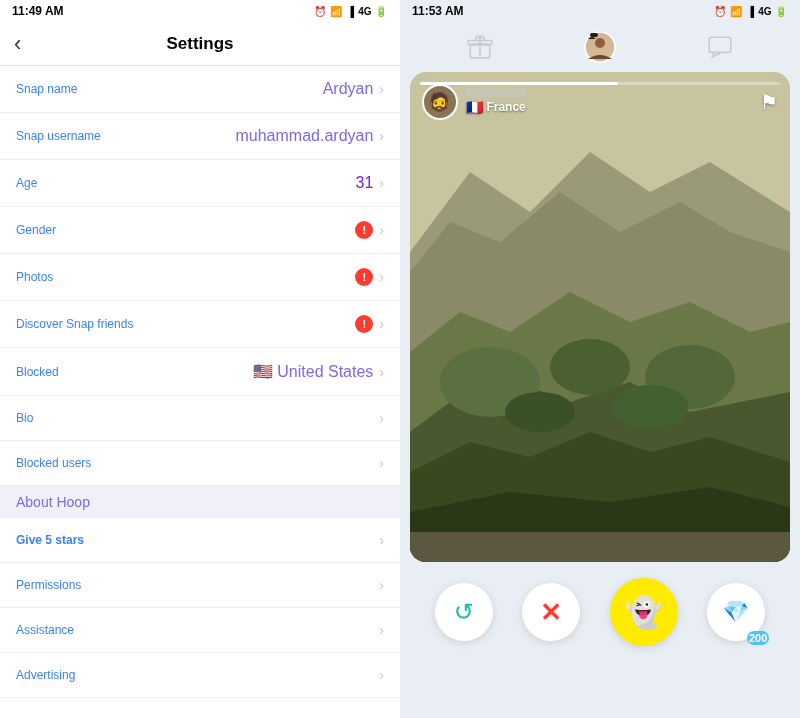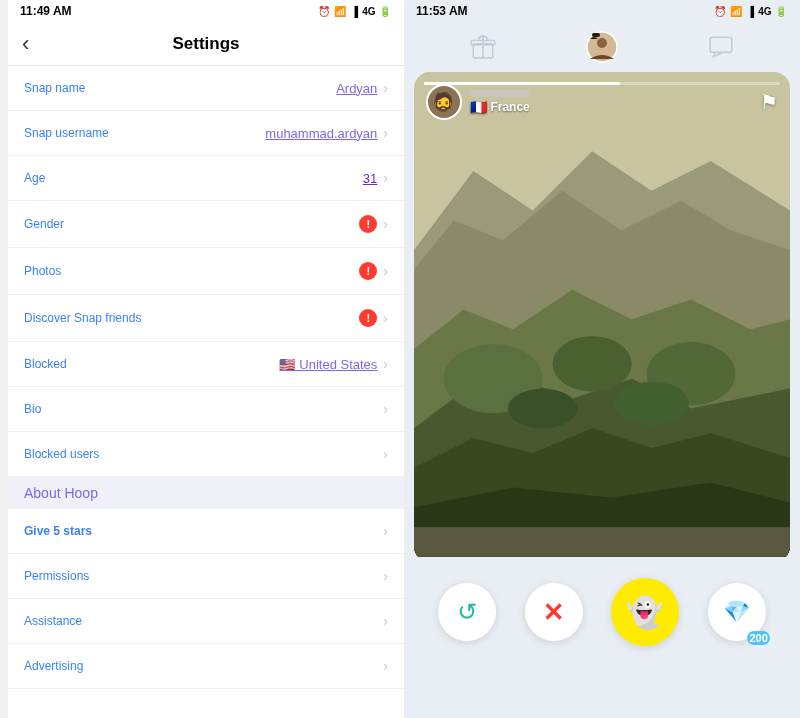--- a/index.html
+++ b/index.html
@@ -13,21 +13,20 @@
     }
 
     
     .left-panel {
       width: 400px;
       height: 718px;
       background: #fff;
       display: flex;
       flex-direction: column;
       overflow: hidden;
-      margin-left: 8px;
     }
 
     .status-bar {
       height: 22px;
       background: #fff;
       display: flex;
       align-items: center;
       justify-content: space-between;
       padding: 0 12px;
       font-size: 12px;
@@ -91,23 +90,22 @@
 
     .item-label.bold { font-weight: 700; }
 
     .item-right {
       display: flex;
       align-items: center;
       gap: 6px;
     }
 
     .item-value {
-      font-size: 13px;
+      font-size: 16px;
       color: #7b68ee;
-      text-decoration: underline;
     }
 
     .item-value.gray { color: #6d28d9; }
 
     .chevron {
       font-size: 14px;
       color: #c7c7cc;
     }
 
     .error-icon {

